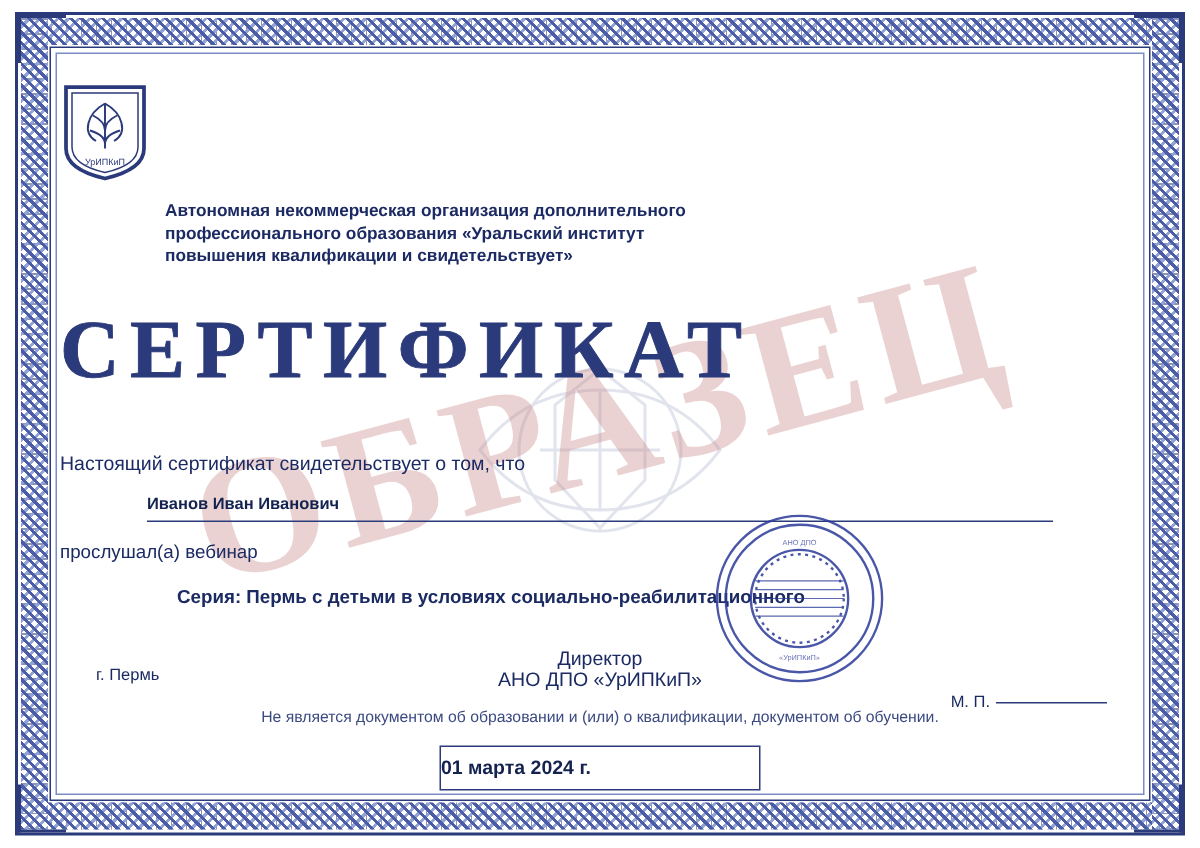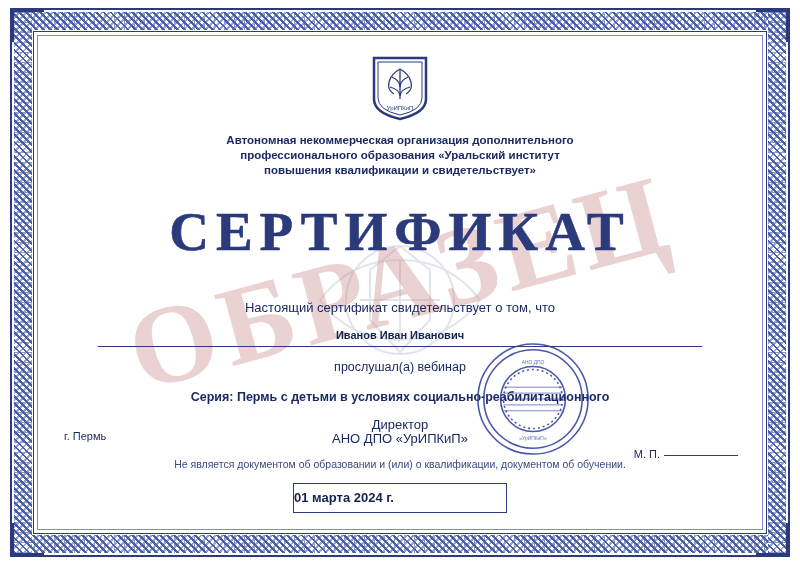--- a/index.html
+++ b/index.html
@@ -95,21 +95,20 @@
     opacity: .13;
     z-index: 1;
     pointer-events: none;
   }
 
   
   .content {
     position: absolute;
     left: 40px; right: 40px; top: 38px; bottom: 38px;
     z-index: 3;
-    text-align: center;
     color: #1b2a63;
   }
   .logo {
     margin: 17px auto 8px;
     width: 60px; height: 66px;
   }
   .org {
     font-size: 11.5px;
     font-weight: bold;
     line-height: 15px;
@@ -202,21 +201,21 @@
     vertical-align: 2px;
   }
   .disclaimer {
     text-align: center;
     font-size: 10.5px;
     color: #3b4a80;
     margin-top: 6px;
     padding-bottom: 4px;
   }
   .date-box {
-    margin: 9px auto 14px;
+    margin: 9px auto 0;
     width: 212px;
     border: 1px solid #2b3a7a;
     padding: 6px 0 7px;
     font-size: 13px;
     font-weight: bold;
     color: #14224f;
     background: rgba(255,255,255,.7);
   }
 </style>
 </head>

